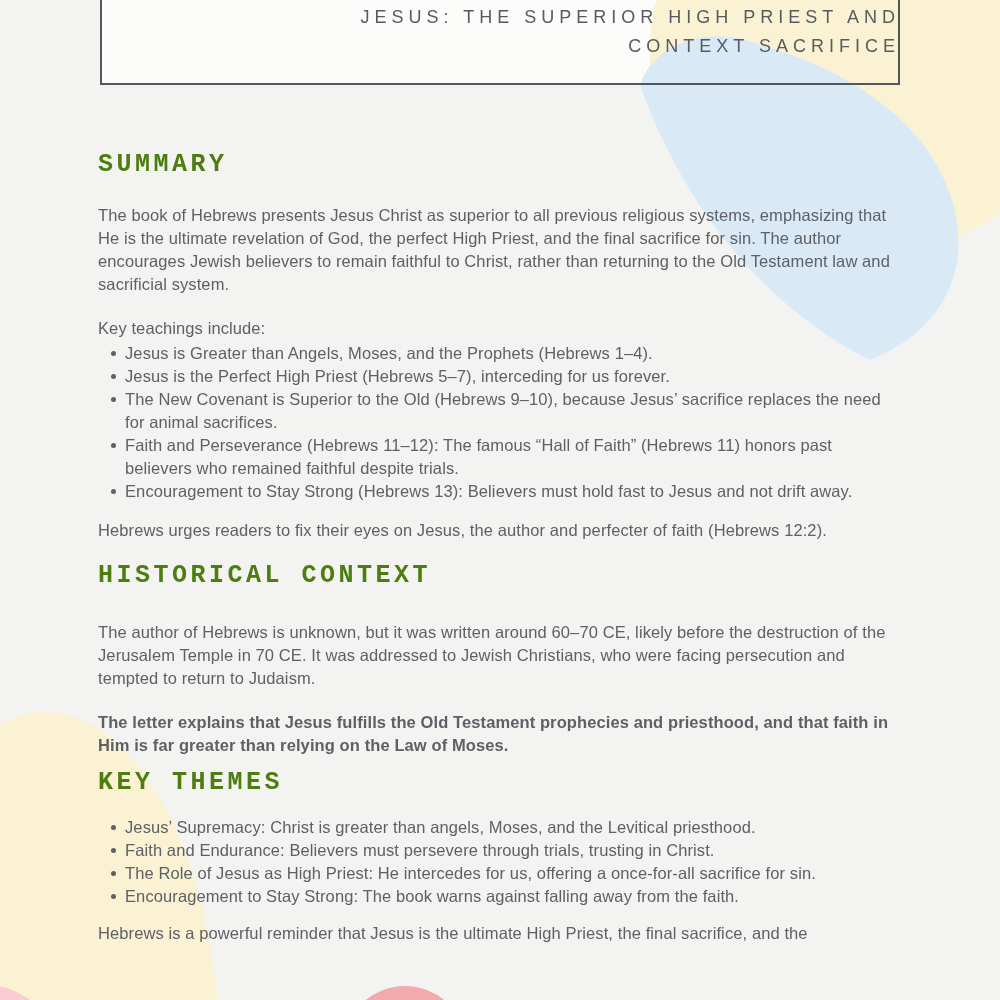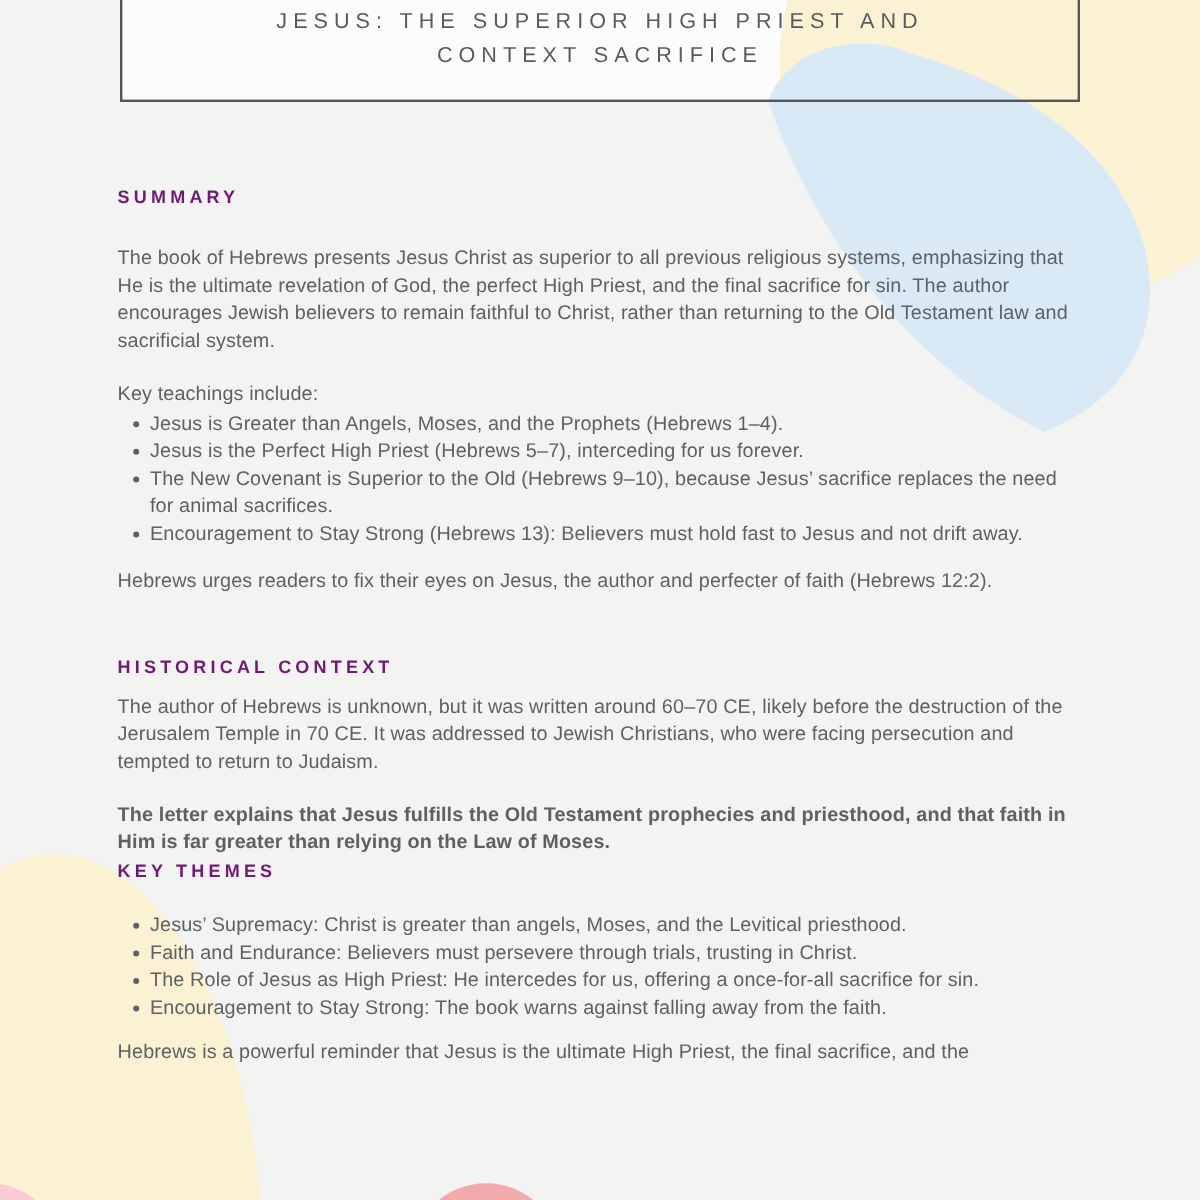--- a/index.html
+++ b/index.html
@@ -12,37 +12,37 @@
   .box-fill { position:absolute; left:100px; top:-42px; width:800px; height:127px; background:#fcfcfb; z-index:1; }
   .pink-tr  { left:940px; top:-70px; width:160px; height:160px; border-radius:50%; background:#fbd6de; z-index:2; }
   .yellow-tr{ left:650px; top:-140px; width:430px; height:390px; border-radius:52% 48% 46% 54% / 50% 50% 55% 45%; background:#fbf1d3; z-index:2; }
   .blue-svg { position:absolute; left:0; top:0; width:1000px; height:1000px; z-index:2; }
   .yellow-bl{ left:-130px; top:712px; width:350px; height:700px; border-radius:50%; background:#fbf1d3; z-index:2; }
   .pink-bl  { left:-90px; top:985px; width:150px; height:150px; border-radius:50%; background:#f9ccd3; z-index:2; }
   .pink-bc  { left:343px; top:986px; width:124px; height:124px; border-radius:50%; background:#f2aaac; z-index:2; }
 
   
   .box-border { position:absolute; left:100px; top:-42px; width:800px; height:127px; border:2px solid #53575b; z-index:3; }
-  .box-title { position:absolute; left:100px; top:3px; width:800px; text-align:center; z-index:4;
+  .box-title { position:absolute; left:100px; top:3px; width:800px; text-align:right; z-index:4;
                color:#565b60; font-size:18px; letter-spacing:5px; line-height:29px; font-weight:500; }
 
   
   .content { position:absolute; left:98px; top:0; width:795px; z-index:4;
              color:#5d6165; font-size:16.5px; line-height:23px; letter-spacing:0.1px; }
-  h2 { font-family:Liberation Sans, sans-serif; color:#701a75; font-size:15px; font-weight:bold;
+  h2 { font-family:Liberation Mono, monospace; color:#4d7c0f; font-size:25px; font-weight:bold;
        letter-spacing:3.5px; line-height:26px; }
   .h-summary { margin-top:152px; }
   .p-sum     { margin-top:26px; }
   .li-intro  { margin-top:21px; }
   .blist     { margin-top:2px; }
   .p-close   { margin-top:16px; }
-  .h-hc      { margin-top:48px; }
-  .p-hc1     { margin-top:8px; }
+  .h-hc      { margin-top:21px; }
+  .p-hc1     { margin-top:32px; }
   .p-hc2     { margin-top:21px;font-weight:bold; }
-  .h-kt      { }
+  .h-kt      { margin-top:13px; }
   .blist-kt  { margin-top:20px; }
   .p-final   { margin-top:14px; }
 
   .bullet { display:flex;justify-content:flex-end; }
   .bullet .dot { flex:0 0 27px; position:relative; }
   .bullet .dot::after { content:""; position:absolute; left:13px; top:9px; width:5px; height:5px;
                         border-radius:50%; background:#5d6165; }
   .bullet .bt { flex:1 1 auto; }
 </style>
 </head>
@@ -80,20 +80,24 @@
       <div class="bullet">
         <span class="dot"></span>
         <span class="bt">Jesus is the Perfect High Priest (Hebrews 5–7), interceding for us forever.</span>
       </div>
       <div class="bullet">
         <span class="dot"></span>
         <span class="bt">The New Covenant is Superior to the Old (Hebrews 9–10), because Jesus’ sacrifice replaces the need for animal sacrifices.</span>
       </div>
       <div class="bullet">
         <span class="dot"></span>
+        <span class="bt">Faith and Perseverance (Hebrews 11–12): The famous “Hall of Faith” (Hebrews 11) honors past believers who remained faithful despite trials.</span>
+      </div>
+      <div class="bullet">
+        <span class="dot"></span>
         <span class="bt">Encouragement to Stay Strong (Hebrews 13): Believers must hold fast to Jesus and not drift away.</span>
       </div>
     </div>
 
     <p class="p-close">Hebrews urges readers to fix their eyes on Jesus, the author and perfecter of faith (Hebrews 12:2).</p>
 
     <h2 class="h-hc">HISTORICAL CONTEXT</h2>
     <p class="p-hc1">The author of Hebrews is unknown, but it was written around 60–70 CE, likely before the destruction of the Jerusalem Temple in 70 CE. It was addressed to Jewish Christians, who were facing persecution and tempted to return to Judaism.</p>
     <p class="p-hc2">The letter explains that Jesus fulfills the Old Testament prophecies and priesthood, and that faith in Him is far greater than relying on the Law of Moses.</p>
 

